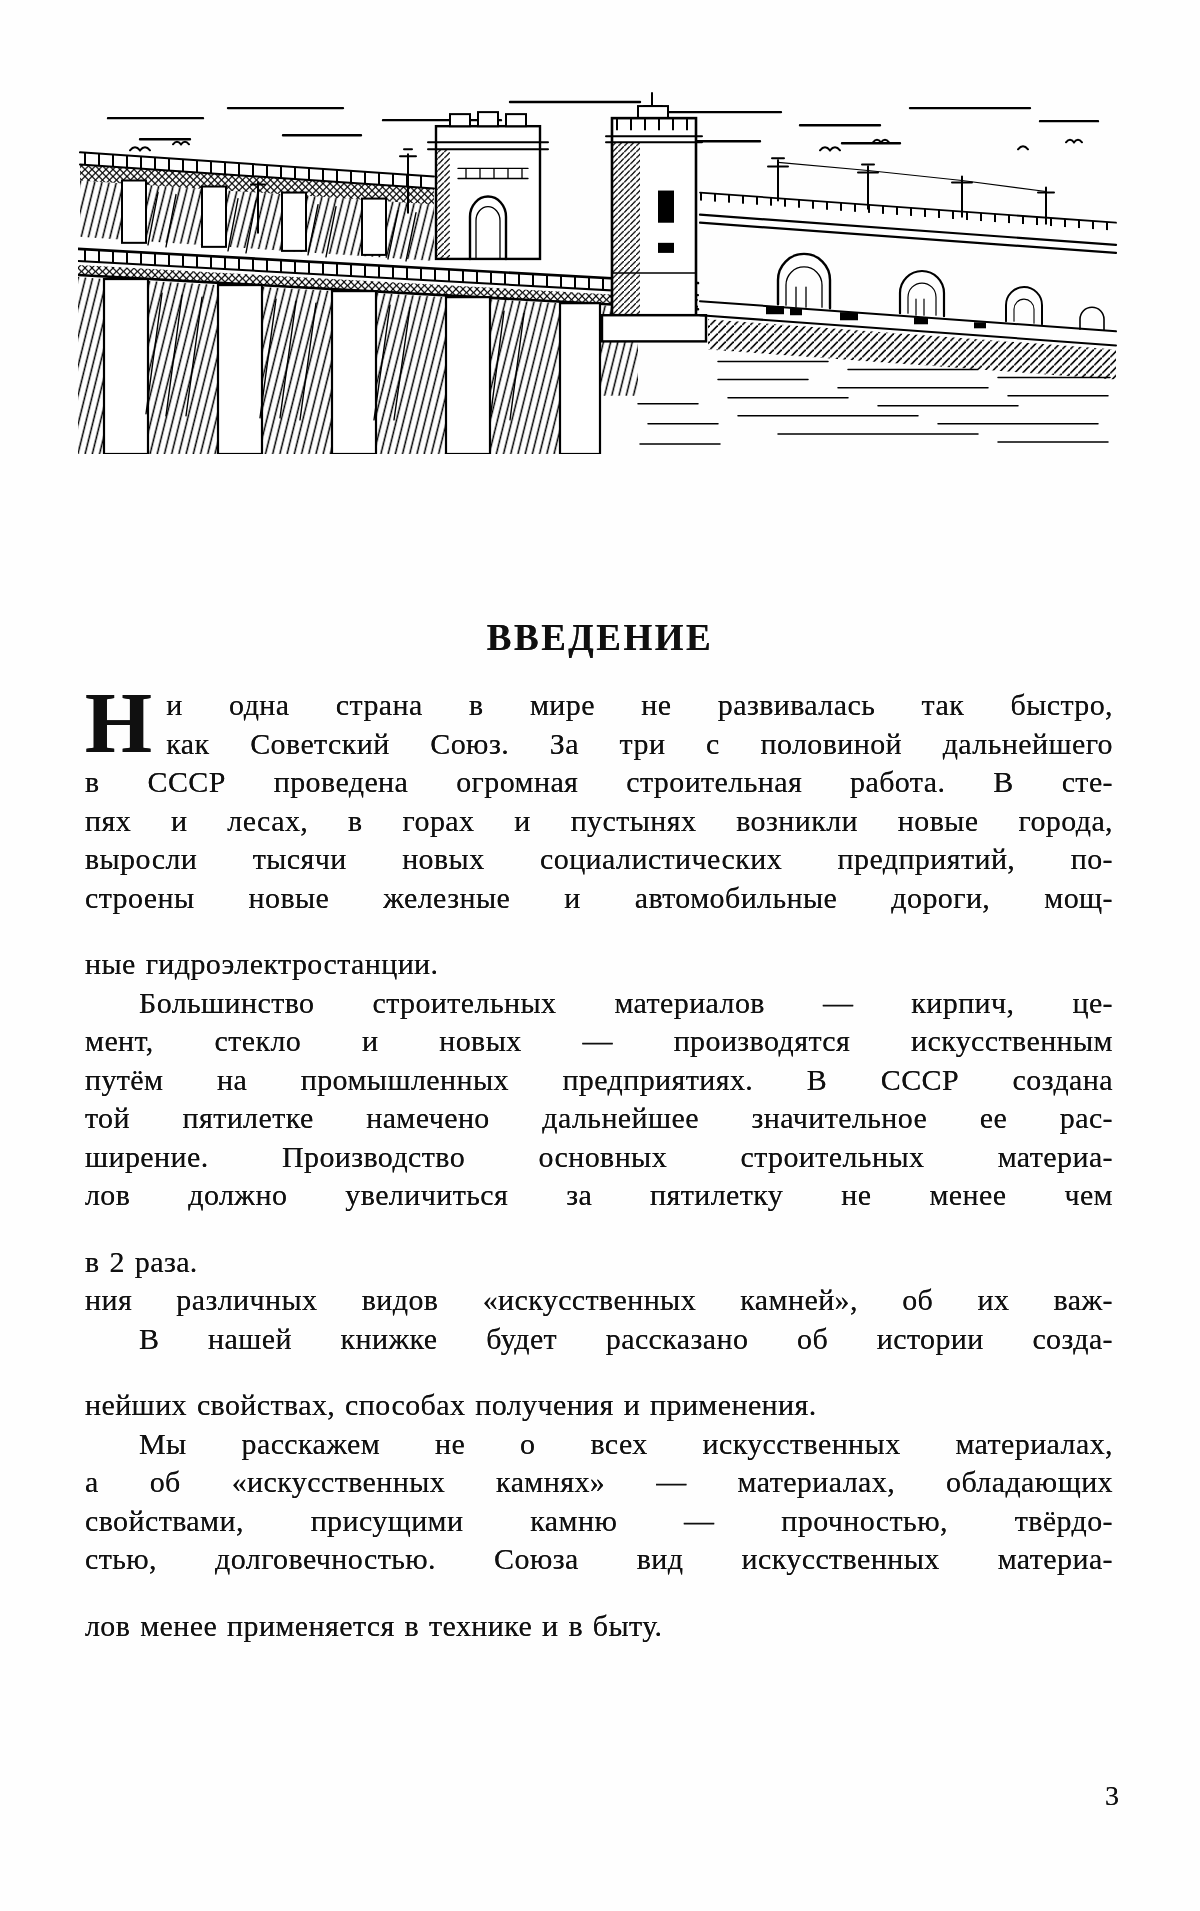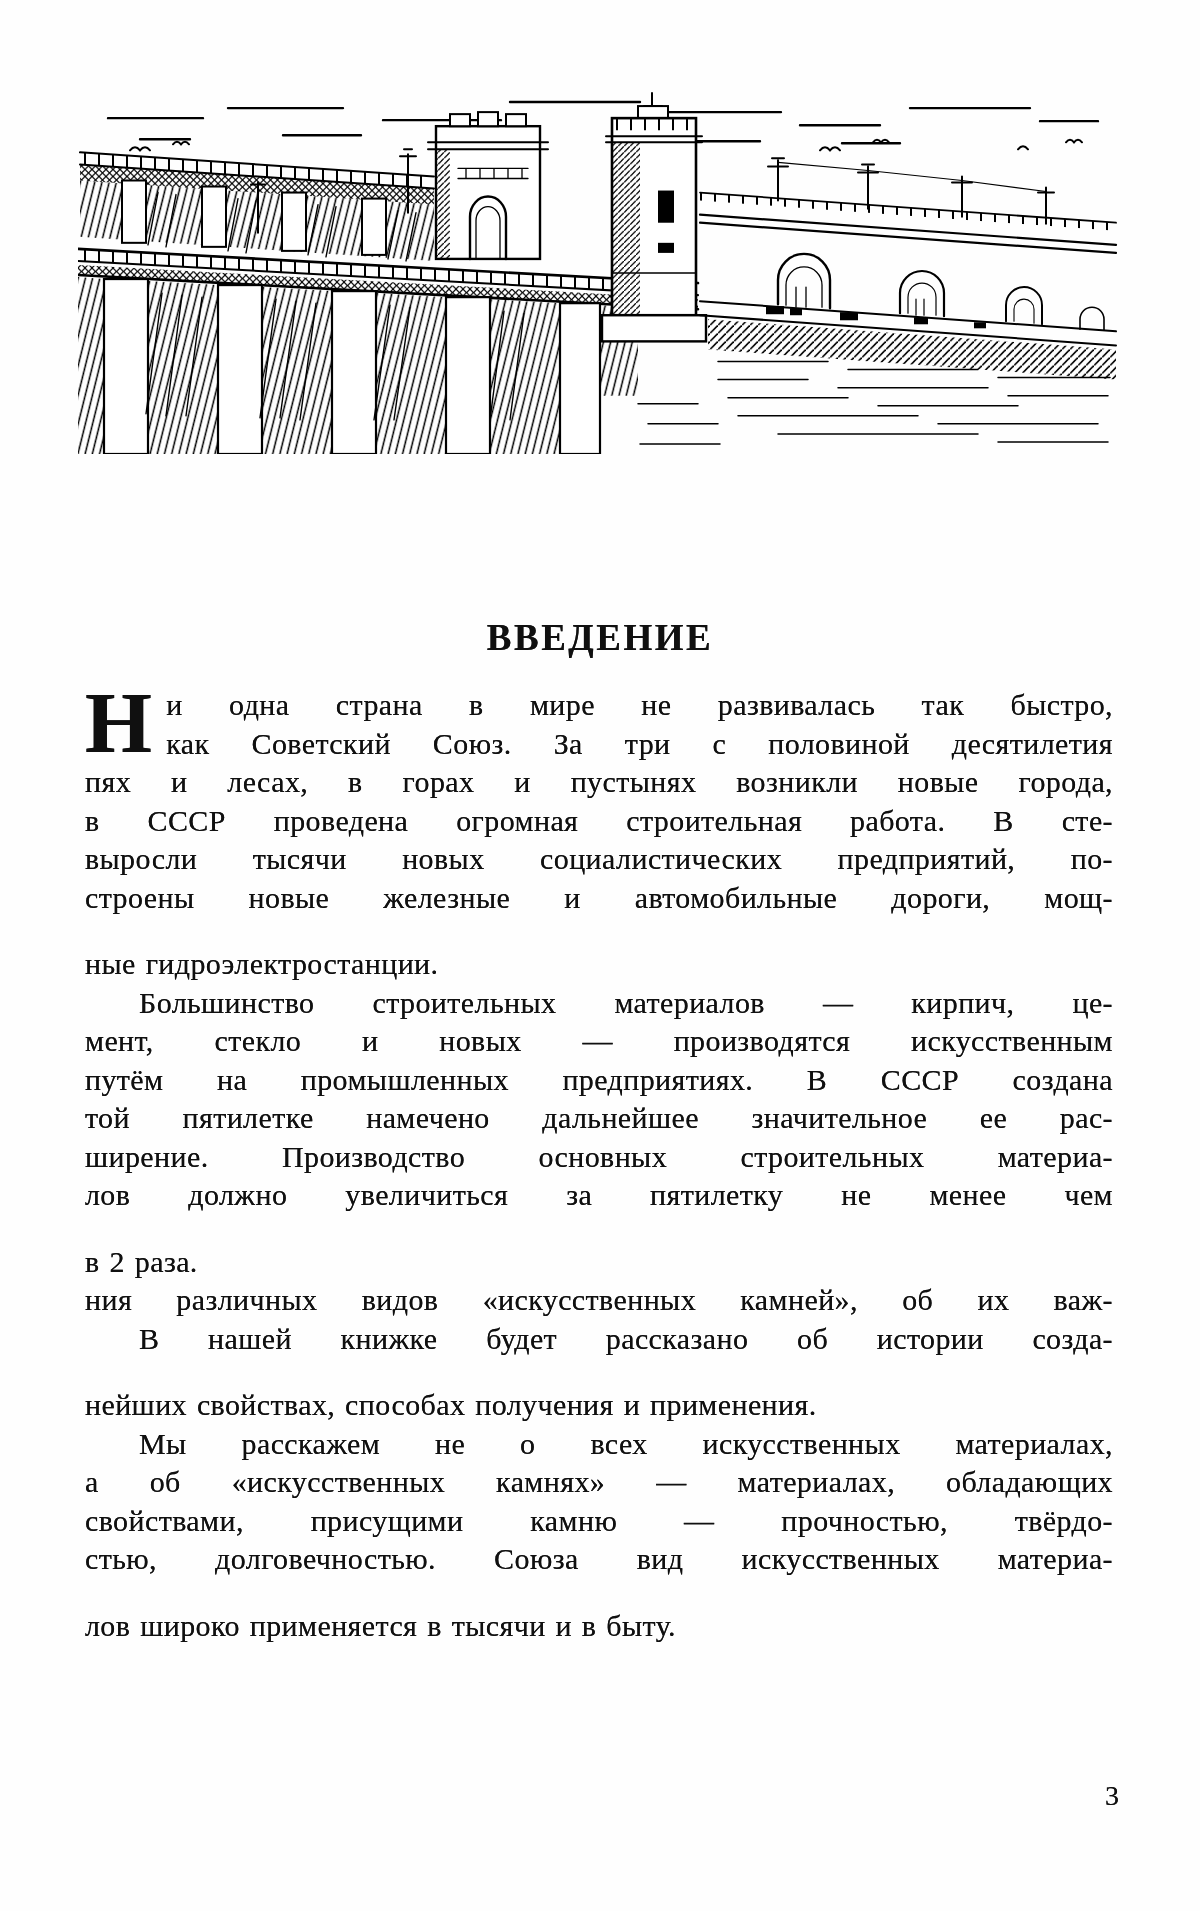--- a/index.html
+++ b/index.html
@@ -146,23 +146,23 @@
       <path d="M640,268h110 M770,276h130 M920,284h112 M640,286h90 M760,294h150 M930,302h100 M650,304h120 M800,312h140 M660,322h180 M860,330h160 M700,340h200 M920,348h110 M560,310h60 M570,330h70 M562,350h80" stroke-width="1.5"></path>
     </g>
   </svg>
 
   <h1 class="heading">ВВЕДЕНИЕ</h1>
 
   <div class="text-block" id="text-block">
       <p class="para">
         <span class="dropcap">Н</span>
         <span class="line">и одна страна в мире не развивалась так быстро,</span>
-        <span class="line">как Советский Союз. За три с половиной десятилетия</span>
+        <span class="line">как Советский Союз. За три с половиной дальнейшего</span>
+        <span class="line">в СССР проведена огромная строительная работа. В сте-</span>
         <span class="line">пях и лесах, в горах и пустынях возникли новые города,</span>
-        <span class="line">в СССР проведена огромная строительная работа. В сте-</span>
         <span class="line">выросли тысячи новых социалистических предприятий, по-</span>
         <span class="line">строены новые железные и автомобильные дороги, мощ-</span>
         <span class="line last">ные гидроэлектростанции.</span>
       </p>
       <p class="para">
         <span class="line indent">Большинство строительных материалов — кирпич, це-</span>
         <span class="line">мент, стекло и новых — производятся искусственным</span>
         <span class="line">путём на промышленных предприятиях. В СССР создана</span>
         <span class="line">той пятилетке намечено дальнейшее значительное ее рас-</span>
         <span class="line">ширение. Производство основных строительных материа-</span>
@@ -172,19 +172,19 @@
       <p class="para">
         <span class="line">ния различных видов «искусственных камней», об их важ-</span>
         <span class="line indent">В нашей книжке будет рассказано об истории созда-</span>
         <span class="line last">нейших свойствах, способах получения и применения.</span>
       </p>
       <p class="para">
         <span class="line indent">Мы расскажем не о всех искусственных материалах,</span>
         <span class="line">а об «искусственных камнях» — материалах, обладающих</span>
         <span class="line">свойствами, присущими камню — прочностью, твёрдо-</span>
         <span class="line">стью, долговечностью. Союза вид искусственных материа-</span>
-        <span class="line last">лов широко применяется в тысячи и в быту.</span>
+        <span class="line last">лов менее применяется в технике и в быту.</span>
       </p>
     </div>
 
   <div class="page-number">3</div>
 
 </div>
 
 </body></html>

